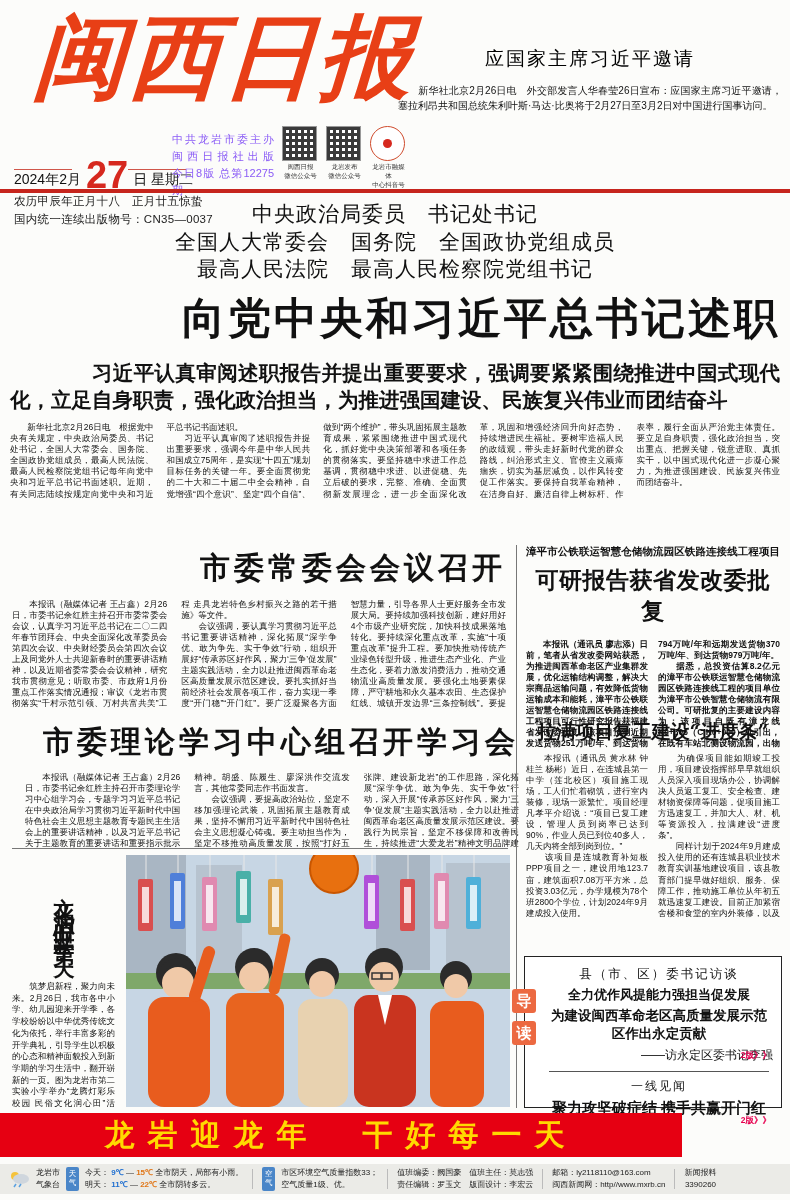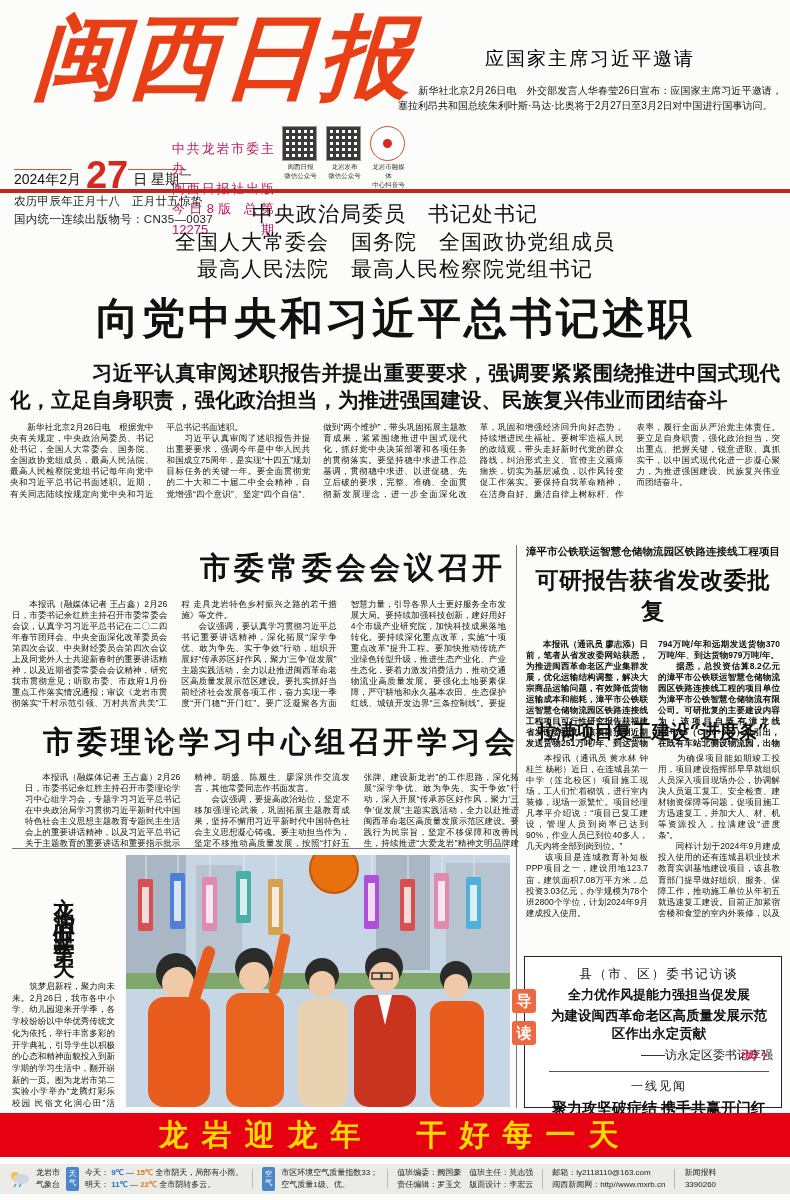--- a/index.html
+++ b/index.html
@@ -9,40 +9,40 @@
   .masthead-title{position:absolute;left:34px;top:0px;width:380px;height:124px;
     font-family:"DejaVu Serif",serif;font-weight:bold;font-style:italic;
     font-size:92px;line-height:1.25;letter-spacing:3px;color:#e83f16;
     transform:skewX(-3deg);white-space:nowrap;}
   .dateblock{position:absolute;left:14px;top:132px;width:250px;margin-top:27px;}
   .date-row{display:flex;align-items:flex-end;gap:5px;}
   .date-deco{position:absolute;top:10px;height:1px;background:#d0564a;}
   .date-row .pre,.date-row .suf{font-size:14px;padding-bottom:2px;}
   .date-day{font-size:38px;font-weight:bold;color:#d6281e;line-height:0.85;}
   .date-sub{font-size:11.5px;margin-top:3px;letter-spacing:0.3px;color:#222;}
-  .pubblock{position:absolute;left:172px;top:139px;width:102px;font-size:13px;
-    line-height:1.55;text-align:justify;text-align-last:justify;color:#be185d;}
+  .pubblock{position:absolute;left:172px;top:131px;width:102px;font-size:11px;
+    line-height:1.55;text-align:justify;text-align-last:justify;color:#8b5cf6;}
   .qrrow{position:absolute;left:282px;top:126px;display:flex;gap:7px;}
   .qr-item{width:37px;text-align:center;}
   .qr-code{width:35px;height:35px;border:1px solid #999;box-sizing:border-box;
     background-image:repeating-linear-gradient(0deg,#3a3a3a 0 3px,transparent 3px 6px),
                      repeating-linear-gradient(90deg,#3a3a3a 0 3px,#fff 3px 6px);}
   .qr-stamp{width:35px;height:35px;border:1.5px solid #cf4b2c;border-radius:50%;
     box-sizing:border-box;display:flex;align-items:center;justify-content:center;background:#fff;}
   .stamp-dot{width:9px;height:9px;border-radius:50%;background:#d6281e;}
   .qr-label{font-size:6.5px;line-height:1.35;color:#333;margin-top:2px;}
   .topright{position:absolute;left:398px;top:46px;width:384px;}
   .tr-kicker{text-align:center;font-size:19px;letter-spacing:2px;color:#000;}
   .tr-headline{text-align:center;font-size:31px;font-weight:bold;letter-spacing:1px;margin-top:9px;}
   .tr-body{margin-top:11px;font-size:10px;line-height:1.5;text-align:justify;white-space:pre-line;}
   .red-rule{position:absolute;left:0;top:189px;width:790px;height:4px;background:#c6251d;}
   
   .lead{position:absolute;left:10px;top:200px;width:770px;}
   .eyebrow{text-align:center;font-size:21px;line-height:1.32;letter-spacing:1px;}
-  .lead-headline{text-align:center;font-size:43px;font-weight:bold;letter-spacing:3px;margin-top:7px;}
+  .lead-headline{text-align:right;font-size:43px;font-weight:bold;letter-spacing:3px;margin-top:7px;}
   .lead-deck{font-size:20.5px;font-weight:bold;line-height:1.32;text-indent:4em;
     margin-top:11px;text-align:justify;}
   .art-body{white-space:pre-line;text-align:justify;font-size:8.5px;line-height:1.3;
     color:#111;overflow:hidden;column-fill:auto;}
   .lead-body{margin-top:9px;height:78px;column-count:5;column-gap:13px;}
   
   .slogan{position:absolute;left:0;top:470px;width:790px;height:66px;overflow:hidden;
     background:linear-gradient(180deg,#bfd9ec 0%,#e2eff9 55%,#cfe4f2 100%);}
   .slogan .bld{position:absolute;left:88px;top:8px;width:150px;height:58px;opacity:.85;
     background:linear-gradient(#eef2f6,#d7dfe7);
@@ -90,21 +90,21 @@
   .g-kicker{text-align:center;font-size:12.5px;letter-spacing:2px;}
   .g-line1{text-align:center;font-size:13px;font-weight:bold;margin-top:3px;}
   .g-line2{text-align:center;font-size:13.5px;font-weight:bold;margin-top:3px;}
   .g-byline{position:relative;text-align:right;font-size:12px;margin-top:4px;}
   .g-page{position:absolute;right:2px;top:3px;color:#e60050;font-size:8.5px;font-weight:bold;}
   .g-hr{height:1px;background:#555;margin:7px 4px 6px;}
   .g-kicker2{text-align:center;font-size:12px;letter-spacing:2px;}
   .g-title2{position:relative;text-align:center;font-size:15px;font-weight:bold;margin-top:4px;}
   .g-page2{position:absolute;right:2px;top:16px;color:#e60050;font-size:8.5px;font-weight:bold;}
   
-  .bottom-banner{position:absolute;left:0;top:1113px;width:790px;height:44px;background:#e60012;
+  .bottom-banner{position:absolute;left:0;top:1113px;width:682px;height:44px;background:#e60012;
     display:flex;align-items:center;justify-content:center;}
   .bottom-banner span{color:#ffd900;font-size:30px;font-weight:bold;letter-spacing:13px;}
   .info-strip{position:absolute;left:0;top:1164px;width:790px;height:30px;background:#ebebe7;
     display:flex;align-items:center;font-size:8px;color:#222;padding:0 8px;box-sizing:border-box;gap:6px;}
   .two-line{line-height:1.45;}
   .badge{width:13px;height:24px;background:#4a86c8;color:#fff;font-size:7.5px;line-height:1.15;
     display:flex;flex-direction:column;align-items:center;justify-content:center;border-radius:2px;flex:none;}
   .temp-low{color:#1f6fd0;font-weight:bold;}
   .temp-high{color:#e07618;font-weight:bold;}
   .sep{width:1px;height:20px;background:#bbb;margin:0 3px;flex:none;}

